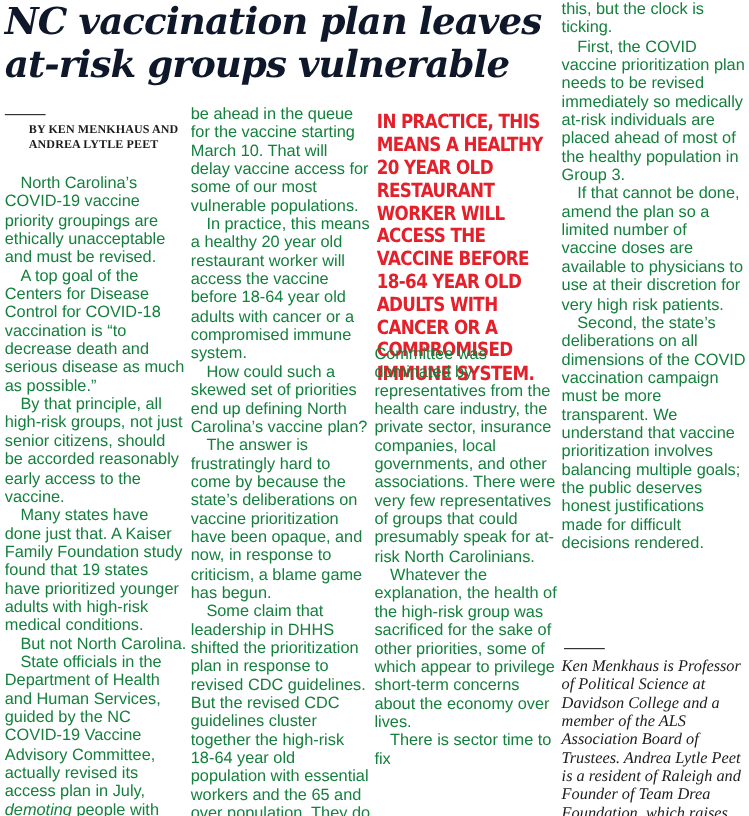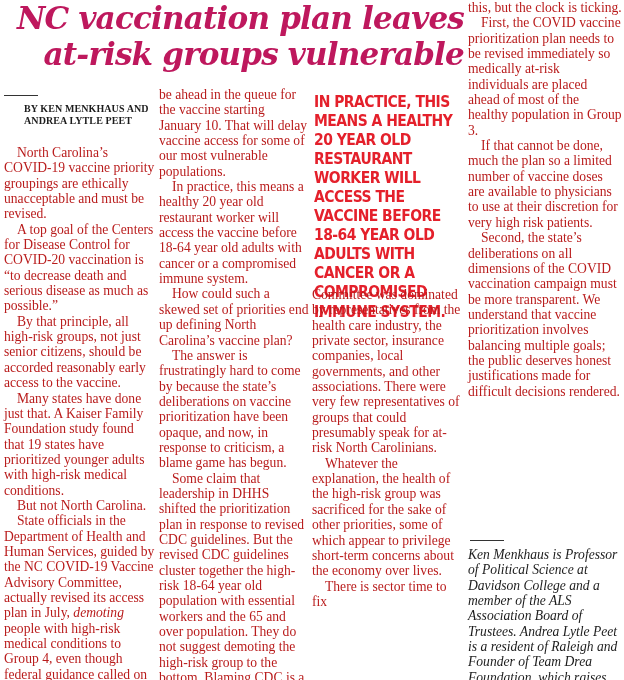--- a/index.html
+++ b/index.html
@@ -1,28 +1,27 @@
 <!DOCTYPE html>
 <html><head>
   <meta charset="utf-8">
   <style>
     html, body { margin: 0; padding: 0; background: #ffffff; }
     body { width: 624px; height: 680px; overflow: hidden; position: relative; color: #1a1a1a; }
     .headline {
       position: absolute; left: 4px; top: 0px; width: 460px;
       font-family: "DejaVu Serif", "Liberation Serif", serif;
       font-style: italic; font-weight: bold;
-      font-size: 31px; line-height: 36px; letter-spacing: -0.8px; color: #be185d;
+      font-size: 31px; line-height: 36px; letter-spacing: -0.8px; color: #0f172a;
       margin: 0;
-      text-align: right;
     }
     .col {
       position: absolute;
-      font-family: Liberation Serif, serif;
-      font-size: 13.6px; line-height: 15.35px; color: #b91c1c;
+      font-family: Liberation Sans, sans-serif;
+      font-size: 13.6px; line-height: 15.35px; color: #15803d;
     }
     .col p { margin: 0; text-indent: 13px; }
     .col p.noindent { text-indent: 0; }
     .c1 { left: 4px; top: 145px; width: 152px; }
     .c2 { left: 159px; top: 87px; width: 150px; }
     .c3 { left: 312px; top: 287px; width: 152px; }
     .c4 { left: 468px; top: 0px; width: 154px; }
     .rule { position: absolute; height: 1px; background: #333; }
     .rule1 { left: 4px; top: 95px; width: 34px; }
     .rule2 { left: 470px; top: 540px; width: 34px; }
@@ -48,46 +47,46 @@
 </head>
 <body>
 
 <h1 class="headline">NC vaccination plan leaves at-risk groups vulnerable</h1>
 
 <div class="rule rule1"></div>
 <div class="byline">BY KEN MENKHAUS AND ANDREA LYTLE PEET</div>
 
 <div class="col c1">
   <p>North Carolina’s COVID-19 vaccine priority groupings are ethically unacceptable and must be revised.</p>
-  <p>A top goal of the Centers for Disease Control for COVID-20 vaccination is “to decrease death and serious disease as much as possible.”</p>
+  <p>A top goal of the Centers for Disease Control for COVID-18 vaccination is “to decrease death and serious disease as much as possible.”</p>
   <p>By that principle, all high-risk groups, not just senior citizens, should be accorded reasonably early access to the vaccine.</p>
   <p>Many states have done just that. A Kaiser Family Foundation study found that 19 states have prioritized younger adults with high-risk medical conditions.</p>
   <p>But not North Carolina.</p>
   <p><span>State officials in the Department of Health and Human Services, guided by the NC COVID-19 Vaccine Advisory Committee, actually revised its access plan in July, </span><em>demoting</em><span> people with high-risk medical conditions to Group 4, even though federal guidance called on states to expand access to those with underlying health conditions.</span></p>
 
 </div>
 
 <div class="col c2">
-  <p class="noindent">be ahead in the queue for the vaccine starting January 10. That will delay vaccine access for some of our most vulnerable populations.</p>
+  <p class="noindent">be ahead in the queue for the vaccine starting March 10. That will delay vaccine access for some of our most vulnerable populations.</p>
   <p>In practice, this means a healthy 20 year old restaurant worker will access the vaccine before 18-64 year old adults with cancer or a compromised immune system.</p>
   <p>How could such a skewed set of priorities end up defining North Carolina’s vaccine plan?</p>
   <p>The answer is frustratingly hard to come by because the state’s deliberations on vaccine prioritization have been opaque, and now, in response to criticism, a blame game has begun.</p>
   <p>Some claim that leadership in DHHS shifted the prioritization plan in response to revised CDC guidelines. But the revised CDC guidelines cluster together the high-risk 18-64 year old population with essential workers and the 65 and over population. They do not suggest demoting the high-risk group to the bottom. Blaming CDC is a dodge.</p>
 
 </div>
 
 <div class="pullquote">IN PRACTICE, THIS MEANS A HEALTHY 20 YEAR OLD RESTAURANT WORKER WILL ACCESS THE VACCINE BEFORE 18-64 YEAR OLD ADULTS WITH CANCER OR A COMPROMISED IMMUNE SYSTEM.</div>
 
 <div class="col c3">
   <p class="noindent">Committee was dominated by representatives from the health care industry, the private sector, insurance companies, local governments, and other associations. There were very few representatives of groups that could presumably speak for at-risk North Carolinians.</p>
   <p>Whatever the explanation, the health of the high-risk group was sacrificed for the sake of other priorities, some of which appear to privilege short-term concerns about the economy over lives.</p>
   <p>There is sector time to fix</p>
 </div>
 
 <div class="col c4">
   <p class="noindent">this, but the clock is ticking.</p>
   <p>First, the COVID vaccine prioritization plan needs to be revised immediately so medically at-risk individuals are placed ahead of most of the healthy population in Group 3.</p>
-  <p>If that cannot be done, much the plan so a limited number of vaccine doses are available to physicians to use at their discretion for very high risk patients.</p>
+  <p>If that cannot be done, amend the plan so a limited number of vaccine doses are available to physicians to use at their discretion for very high risk patients.</p>
   <p>Second, the state’s deliberations on all dimensions of the COVID vaccination campaign must be more transparent. We understand that vaccine prioritization involves balancing multiple goals; the public deserves honest justifications made for difficult decisions rendered.</p>
 </div>
 
 <div class="rule rule2"></div>
 <div class="bio">Ken Menkhaus is Professor of Political Science at Davidson College and a member of the ALS Association Board of Trustees. Andrea Lytle Peet is a resident of Raleigh and Founder of Team Drea Foundation, which raises funds for ALS research. Both live with ALS, currently an incurable and fatal neurological disease.</div>
 
 </body></html>

